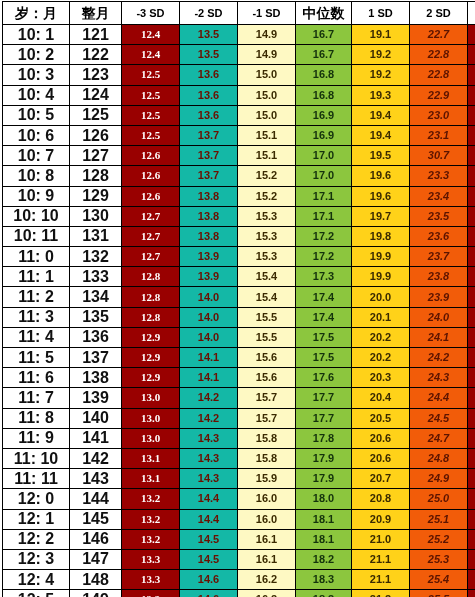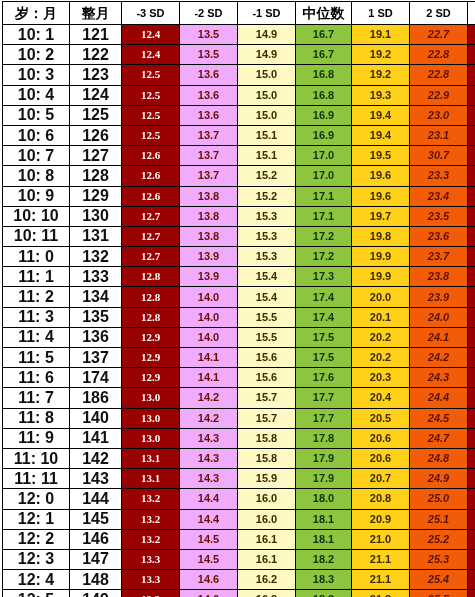--- a/index.html
+++ b/index.html
@@ -49,21 +49,21 @@
     height: 19.2px;
     font-size: 11px;
   }
   td.label {
     background: #ffffff;
     color: #111111;
     font-size: 16px;
   }
   
   td.sd-m3 { background: #990000; color: #ffffff; font-family: Liberation Serif, serif; }
-  td.sd-m2 { background: #f0abfc; color: #6b1000; }
+  td.sd-m2 { background: #14b8a6; color: #6b1000; }
   td.sd-m1 { background: #fef9c3; color: #3a2a00; }
   td.sd-md { background: #8cc63e; color: #14330c; }
   td.sd-p1 { background: #ffd219; color: #3a2a00; }
   td.sd-p2 { background: #f25c09; color: #5c1400; font-style: italic; }
   td.sd-p3 { background: #990000; color: #ffffff; }
 </style>
 </head>
 <body>
 
 <table id="bmi-table">
@@ -274,32 +274,32 @@
         <td class="sd-m3">12.9</td>
         <td class="sd-m2">14.1</td>
         <td class="sd-m1">15.6</td>
         <td class="sd-md">17.5</td>
         <td class="sd-p1">20.2</td>
         <td class="sd-p2">24.2</td>
         <td class="sd-p3">30.9</td>
       </tr>
       <tr>
         <td class="label">11: 6</td>
-        <td class="label">174</td>
+        <td class="label">138</td>
         <td class="sd-m3">12.9</td>
         <td class="sd-m2">14.1</td>
         <td class="sd-m1">15.6</td>
         <td class="sd-md">17.6</td>
         <td class="sd-p1">20.3</td>
         <td class="sd-p2">24.3</td>
         <td class="sd-p3">31.1</td>
       </tr>
       <tr>
         <td class="label">11: 7</td>
-        <td class="label">186</td>
+        <td class="label">139</td>
         <td class="sd-m3">13.0</td>
         <td class="sd-m2">14.2</td>
         <td class="sd-m1">15.7</td>
         <td class="sd-md">17.7</td>
         <td class="sd-p1">20.4</td>
         <td class="sd-p2">24.4</td>
         <td class="sd-p3">31.2</td>
       </tr>
       <tr>
         <td class="label">11: 8</td>

